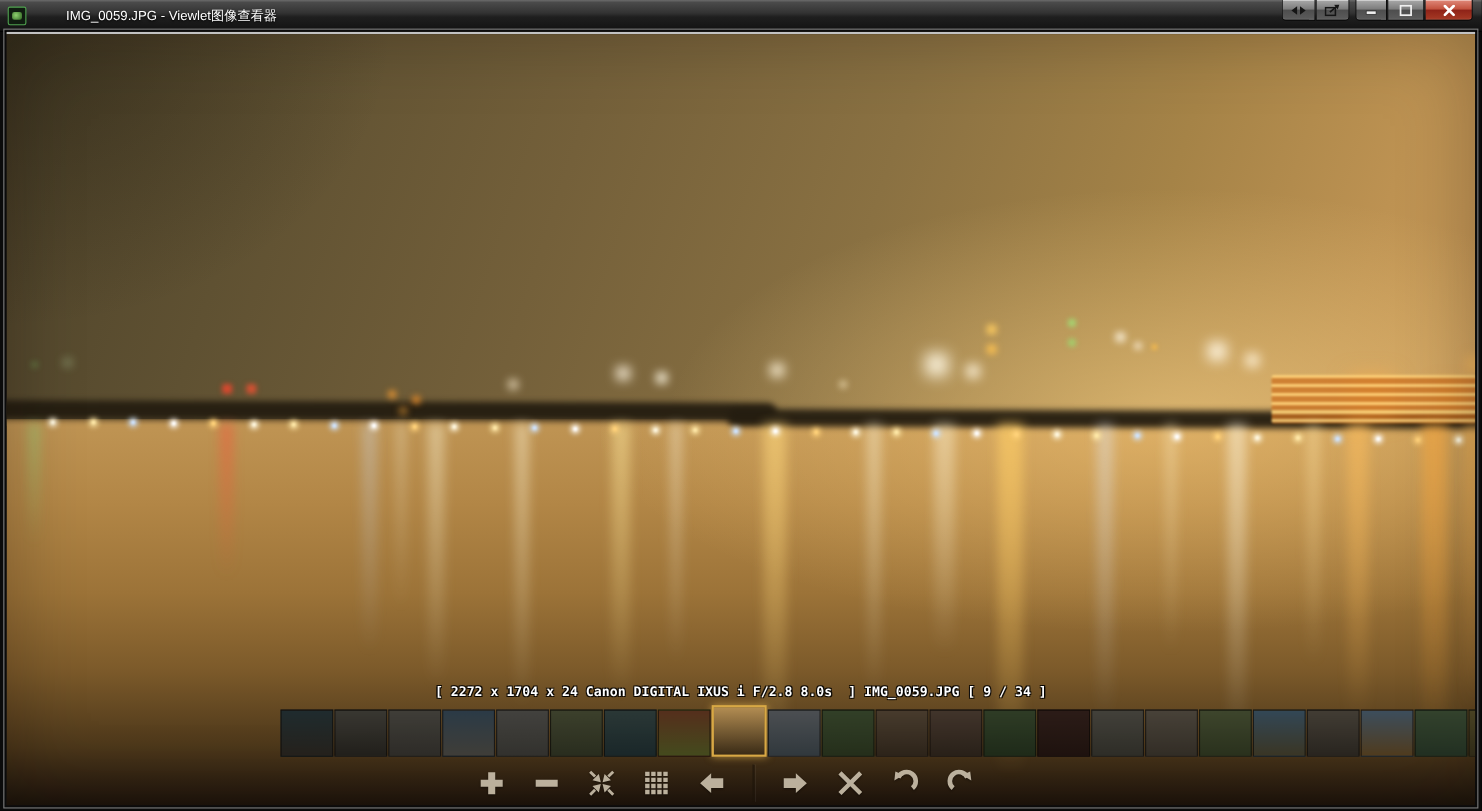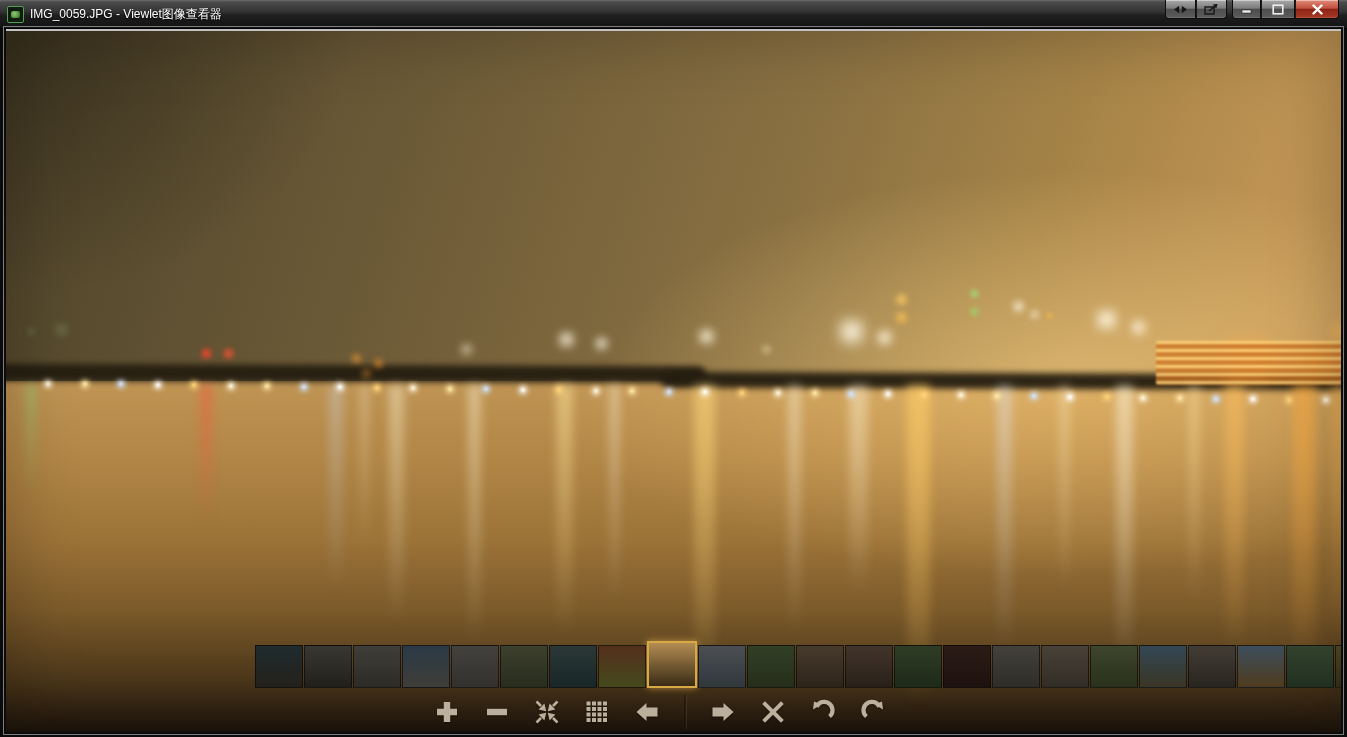--- a/index.html
+++ b/index.html
@@ -6,21 +6,21 @@
     font-family:"Liberation Sans", sans-serif;}
   .window{position:absolute;inset:0;background:#0b0b0b;}
   
   .titlebar{position:absolute;top:0;left:0;right:0;height:29px;
     background:linear-gradient(to bottom,#6b6b6b 0%,#4a4a4a 8%,#333 42%,#1f1f1f 55%,#121212 100%);
     border-bottom:1px solid #000;display:flex;align-items:center;gap:6px;padding-left:7px;box-sizing:border-box;}
   .appicon{width:15px;height:15px;background:#101c10;border:1px solid #4fa24f;border-radius:2px;
     display:flex;align-items:center;justify-content:center;flex:0 0 auto;}
   .appicon-inner{width:9px;height:7px;border-radius:2px;
     background:radial-gradient(circle at 40% 40%, #8fd070, #2e6420);}
-  .title{color:#fff;font-size:12px;text-shadow:0 1px 2px #000;white-space:nowrap;}
+  .title{color:#fff;font-size:12px;text-shadow:0 1px 2px #000;white-space:nowrap;margin-left:30px;}
   .winbtns{position:absolute;right:8px;top:0;display:flex;gap:5px;}
   .btn-group{display:flex;}
   .wbtn{height:19px;border:1px solid #0d0d0d;border-top:none;box-sizing:border-box;
     background:linear-gradient(to bottom,#a9a9a9 0%,#7d7d7d 45%,#4e4e4e 52%,#5c5c5c 100%);
     box-shadow:inset 0 1px 0 rgba(255,255,255,.45), inset 0 -1px 0 rgba(255,255,255,.12);
     display:flex;align-items:center;justify-content:center;padding:0;cursor:default;}
   .btn-group .wbtn + .wbtn{border-left:1px solid #1a1a1a;}
   .btn-group .wbtn:first-child{border-radius:0 0 4px 4px;border-radius:0 0 0 4px;}
   .btn-group .wbtn:last-child{border-radius:0 0 4px 0;}
   .btn-group .wbtn:only-child{border-radius:0 0 4px 4px;}
@@ -194,20 +194,21 @@
           <div class="shoredot" style="left: 1135px; top: 365px; background: rgb(255, 248, 224); box-shadow: rgb(255, 248, 224) 0px 0px 5px 2px;"></div>
           <div class="shoredot" style="left: 1171.5px; top: 365px; background: rgb(255, 233, 168); box-shadow: rgb(255, 233, 168) 0px 0px 5px 2px;"></div>
           <div class="shoredot" style="left: 1208px; top: 366px; background: rgb(207, 228, 255); box-shadow: rgb(207, 228, 255) 0px 0px 5px 2px;"></div>
           <div class="shoredot" style="left: 1244.5px; top: 366px; background: rgb(255, 255, 255); box-shadow: rgb(255, 255, 255) 0px 0px 5px 2px;"></div>
           <div class="shoredot" style="left: 1281px; top: 367px; background: rgb(255, 210, 122); box-shadow: rgb(255, 210, 122) 0px 0px 5px 2px;"></div>
           <div class="shoredot" style="left: 1317.5px; top: 367px; background: rgb(255, 248, 224); box-shadow: rgb(255, 248, 224) 0px 0px 5px 2px;"></div>
         </div>
       <div class="vignette"></div>
     </div>
 
+    <div class="status">[ 2272 x 1704 x 24 Canon DIGITAL IXUS i F/2.8 8.0s  ] IMG_0059.JPG [ 9 / 34 ]</div>
     <div class="thumbstrip" id="thumbstrip">
         <div class="thumb" style="background: linear-gradient(rgb(58, 84, 90), rgb(71, 63, 51));"></div>
         <div class="thumb" style="background: linear-gradient(rgb(110, 106, 94), rgb(64, 60, 50));"></div>
         <div class="thumb" style="background: linear-gradient(rgb(122, 118, 106), rgb(87, 83, 74));"></div>
         <div class="thumb" style="background: linear-gradient(rgb(80, 112, 138), rgb(122, 118, 106));"></div>
         <div class="thumb" style="background: linear-gradient(rgb(128, 126, 118), rgb(96, 94, 86));"></div>
         <div class="thumb" style="background: linear-gradient(rgb(115, 123, 80), rgb(78, 86, 55));"></div>
         <div class="thumb" style="background: linear-gradient(rgb(79, 107, 104), rgb(47, 75, 79));"></div>
         <div class="thumb" style="background: linear-gradient(rgb(170, 88, 48), rgb(130, 144, 47));"></div>
         <div class="thumb selected" style="background: linear-gradient(rgb(179, 141, 82), rgb(58, 43, 22));"></div>

